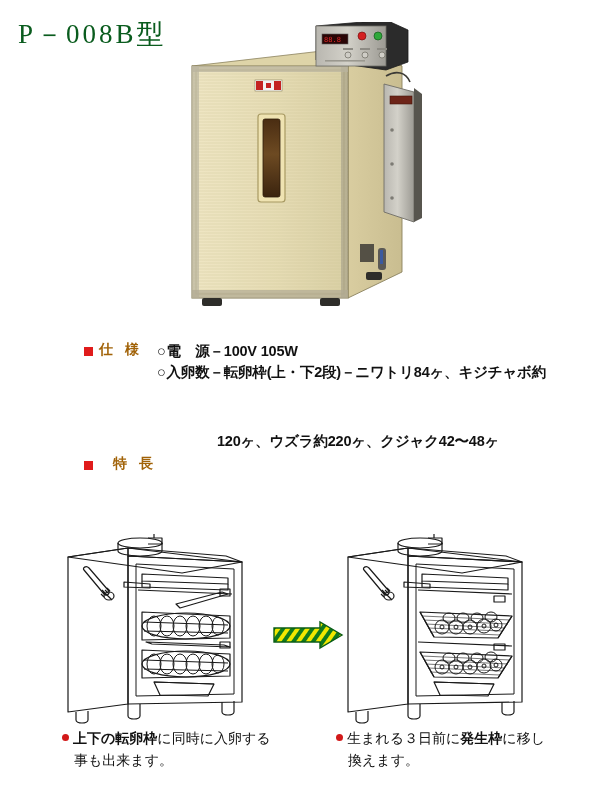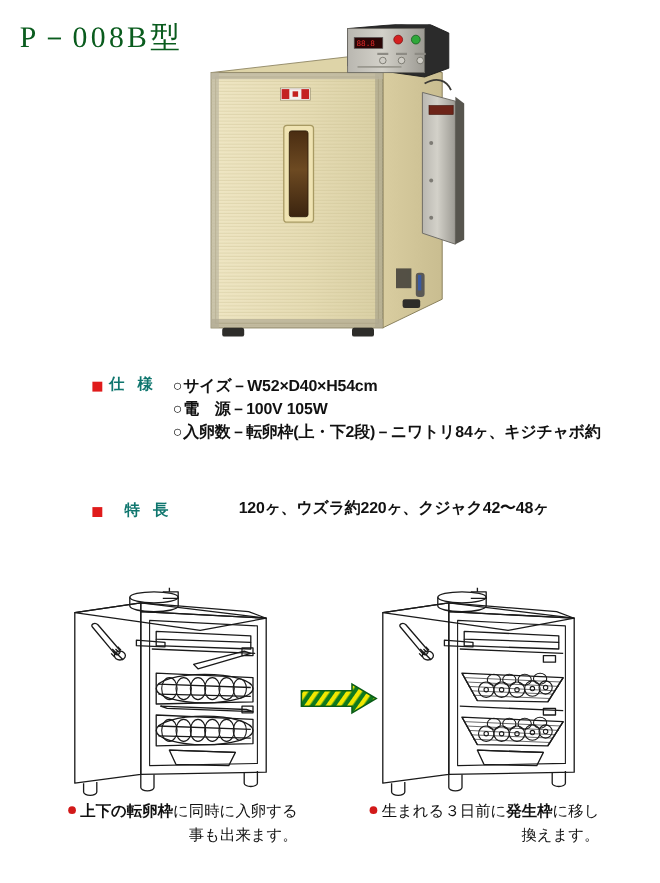--- a/index.html
+++ b/index.html
@@ -50,21 +50,21 @@
   }
   .sec-marker {
     width: 9px;
     height: 9px;
     background: #e01b1b;
     margin-top: 6px;
     margin-right: 6px;
     flex: none;
   }
   .sec-label {
-    color: #0f766e;
+    color: #a16207;
     font-weight: bold;
     font-size: 14px;
     letter-spacing: 4px;
     width: 58px;
     flex: none;
     white-space: nowrap;
   }
   .sec-lines { flex: 1; }
 
   .bullet-line {
@@ -106,21 +106,21 @@
   #caption-right { left: 336px; top: 728px; }
   .cap-dot {
     display: inline-block;
     width: 7px;
     height: 7px;
     border-radius: 50%;
     background: #d21919;
     margin-right: 4px;
     vertical-align: 2px;
   }
-  .cap-l2 { padding-left: 12px; text-align: right; }
+  .cap-l2 { padding-left: 12px; }
   .b { font-weight: bold; }
 </style>
 </head>
 <body>
 
 <div id="page-title">P－008B型</div>
 
 <div id="product-photo">
   <svg class="photo-svg" width="270" height="295" viewBox="0 0 270 295">
     <defs>
@@ -218,23 +218,20 @@
     <rect x="196" y="250" width="16" height="8" rx="2" fill="#2e2d2a"></rect>
   </svg>
 </div>
 
 <div class="info-block" id="spec-block">
   <div class="sec-row">
     <span class="sec-marker"></span>
     <span class="sec-label">仕 様</span>
     <span class="sec-lines">
       <div class="bullet-line">
-        <span class="mk">○</span><span>サイズ－W52×D40×H54cm</span>
-      </div>
-      <div class="bullet-line">
         <span class="mk">○</span><span>電　源－100V 105W</span>
       </div>
       <div class="bullet-line">
         <span class="mk">○</span><span>入卵数－転卵枠(上・下2段)－ニワトリ84ヶ、キジチャボ約</span>
       </div>
       <div class="cont-line indent1">120ヶ、ウズラ約220ヶ、クジャク42〜48ヶ</div>
     </span>
   </div>
 </div>
 

